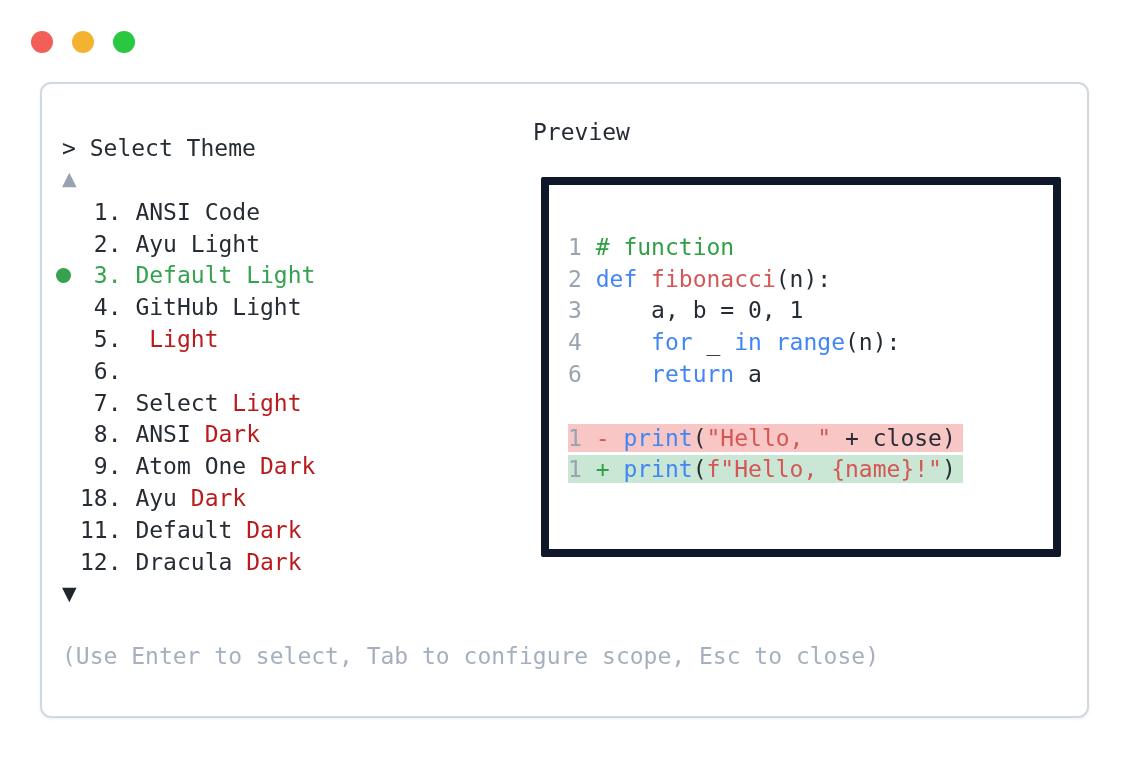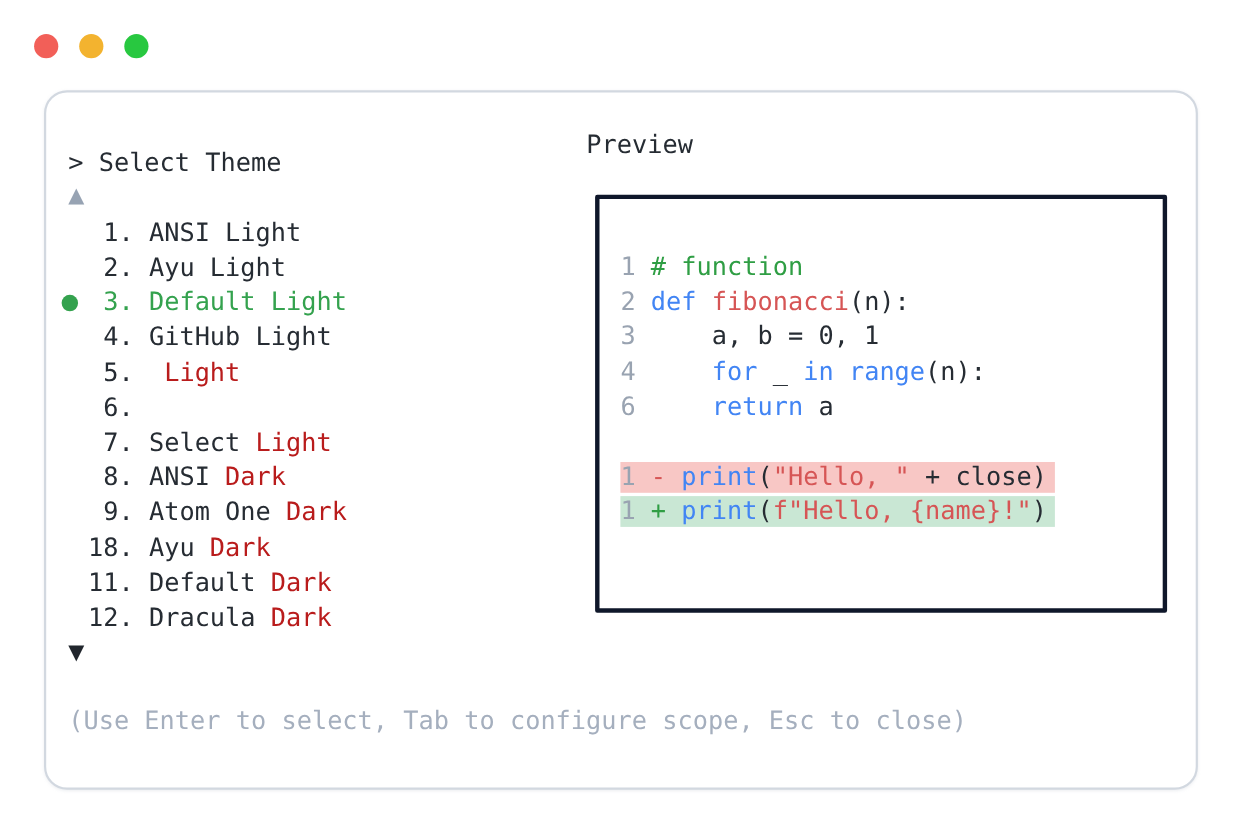--- a/index.html
+++ b/index.html
@@ -13,21 +13,21 @@
   
   .lights { position: absolute; left: 31px; top: 31px; display: flex; gap: 19px; }
   .light { width: 22px; height: 22px; border-radius: 50%; }
 
   
   .panel {
     position: absolute; left: 40px; top: 82px;
     width: 1049px; height: 636px;
     background: #ffffff;
     border: 2px solid #d2d8e0;
-    border-radius: 21px;
+    border-radius: 11px;
     box-shadow: 0 1px 3px rgba(150,160,175,0.18);
     font-size: 23px; color: #262c33;
   }
   .prompt      { position: absolute; left: 20px;  top: 48px; line-height: 32px; white-space: pre; }
   .preview-title{ position: absolute; left: 491px; top: 32px; line-height: 32px; }
   .scroll-up   { position: absolute; left: 20px;  top: 78px;  line-height: 32px; font-size: 19px; color: #97a3b3; font-family: "DejaVu Sans", sans-serif; }
   .scroll-down { position: absolute; left: 20px;  top: 493px; line-height: 32px; font-size: 19px; color: #21262d; font-family: "DejaVu Sans", sans-serif; }
   .help        { position: absolute; left: 20px;  top: 556px; line-height: 32px; color: #a5afbe; white-space: pre; }
 
   
@@ -37,21 +37,21 @@
   .dot { width: 15px; height: 15px; border-radius: 50%; background: #34a24e; }
   .num, .nm { color: #262c33; }
   .mu { color: #b91c1c; }
   .row.sel .num, .row.sel .nm { color: #34a24e; }
 
   
   .pbox {
     position: absolute; left: 499px; top: 93px;
     width: 520px; height: 380px;
     background: #ffffff;
-    border: 4px solid #0f172a;
+    border: 8px solid #0f172a;
     border-radius: 2px;
   }
   .code { position: absolute; left: 19px; top: 46px; }
   .cl  { height: 31.8px; display: flex; align-items: center; white-space: pre; font-size: 23px; }
   .cli { line-height: 28px; display: inline-block; }
   .cli.removed { background: #f8c7c5; padding-right: 7px; }
   .cli.added   { background: #c9e7d4; padding-right: 7px; }
   .ln  { color: #99a3b1; }
   .fg  { color: #262c33; }
   .kw  { color: #4285f4; }
@@ -68,21 +68,21 @@
   <div class="light" style="background: rgb(40, 200, 64);"></div>
 </div>
 
 <div class="panel">
   <div class="prompt">&gt; Select Theme</div>
   <div class="preview-title">Preview</div>
 
   <div class="scroll-up">▲</div>
 
   <div class="list">
-      <div class="row"><span class="marker"></span><span class="num"> 1. </span><span class="nm">ANSI Light</span></div>
+      <div class="row"><span class="marker"></span><span class="num"> 1. </span><span class="nm">ANSI Code</span></div>
       <div class="row"><span class="marker"></span><span class="num"> 2. </span><span class="nm">Ayu Light</span></div>
       <div class="row sel"><span class="marker"><span class="dot"></span></span><span class="num"> 3. </span><span class="nm">Default Light</span></div>
       <div class="row"><span class="marker"></span><span class="num"> 4. </span><span class="nm">GitHub Light</span></div>
       <div class="row"><span class="marker"></span><span class="num"> 5. </span><span class="mu"> Light</span></div>
       <div class="row"><span class="marker"></span><span class="num"> 6. </span></div>
       <div class="row"><span class="marker"></span><span class="num"> 7. </span><span class="nm">Select</span><span class="mu"> Light</span></div>
       <div class="row"><span class="marker"></span><span class="num"> 8. </span><span class="nm">ANSI</span><span class="mu"> Dark</span></div>
       <div class="row"><span class="marker"></span><span class="num"> 9. </span><span class="nm">Atom One</span><span class="mu"> Dark</span></div>
       <div class="row"><span class="marker"></span><span class="num">18. </span><span class="nm">Ayu</span><span class="mu"> Dark</span></div>
       <div class="row"><span class="marker"></span><span class="num">11. </span><span class="nm">Default</span><span class="mu"> Dark</span></div>

